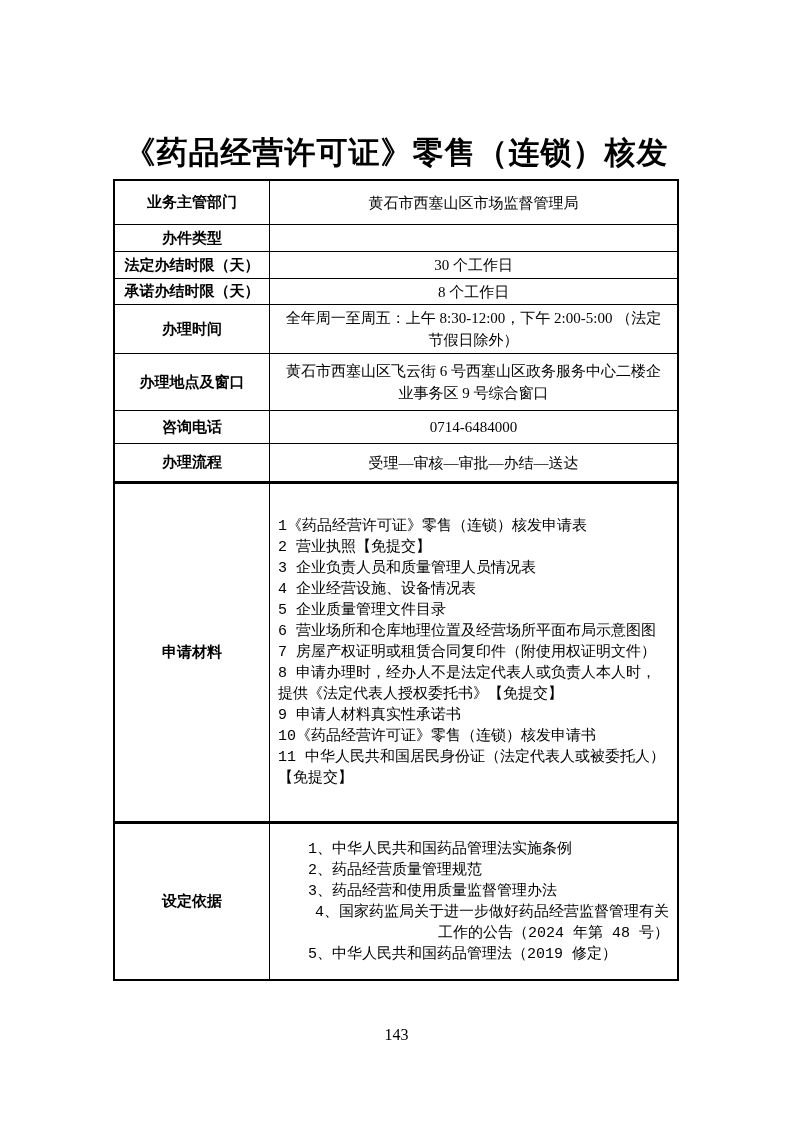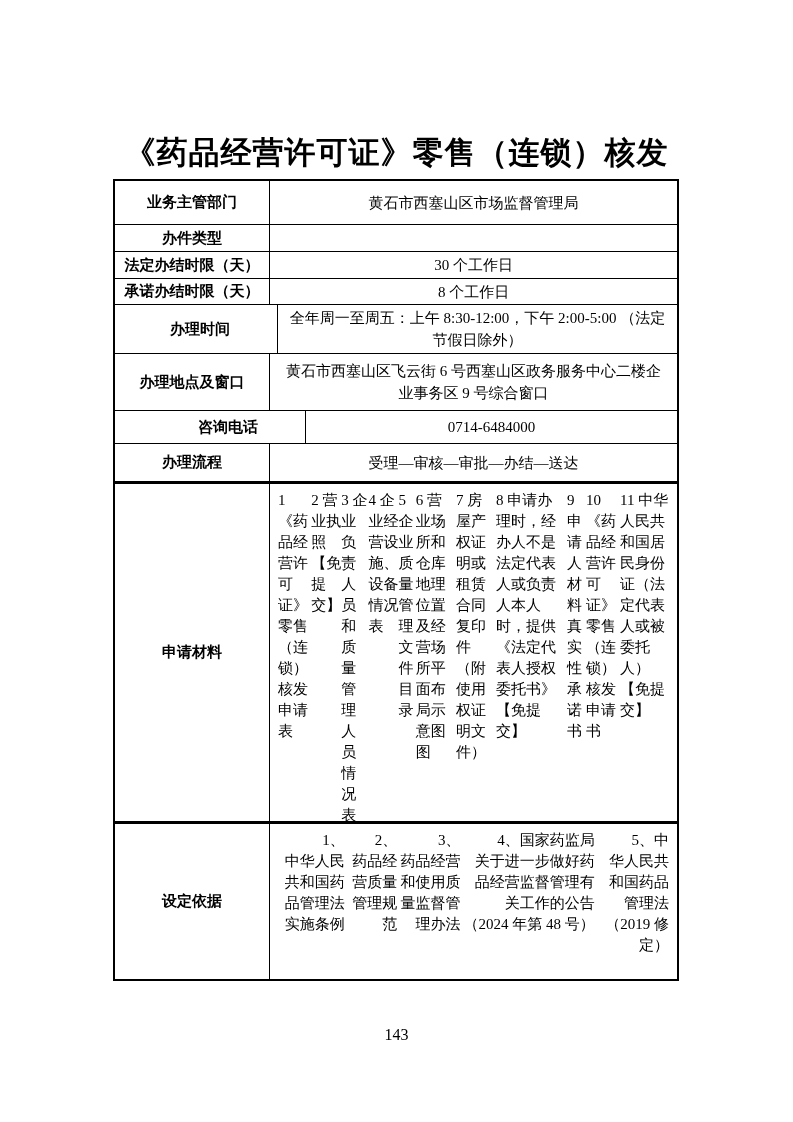--- a/index.html
+++ b/index.html
@@ -64,42 +64,43 @@
   }
   .cell.value {
     flex: 1;
     font-family: "Liberation Serif", serif;
     font-size: 15px;
     text-align: center;
     padding: 3px 10px;
     line-height: 22px;
   }
   .cell.value.list-cell {
-    flex-direction: row;
+    flex-direction: column;
     align-items: flex-start;
     justify-content: center;
     text-align: left;
     padding: 6px 8px;
+    font-family: Liberation Mono, monospace;
   }
   .mat-line {
     line-height: 21px;
     font-size: 15px;
   }
   .law-line {
     line-height: 21px;
     font-size: 15px;
     text-indent: 2em;
     text-align: right;
   }
   .h44  { height: 44px; }
   .h27  { height: 27px; }
   .h26  { height: 26px; }
-  .h49  { height: 49px; padding-left: 8px; }
+  .h49  { height: 49px; }
   .h57  { height: 57px; }
-  .h33  { height: 33px; padding-left: 36px; }
+  .h33  { height: 33px; }
   .h40  { height: 40px; }
   .h340 { height: 340px; }
   .h155 { height: 155px; }
   .pageno {
     position: absolute;
     top: 1026px;
     left: 0;
     width: 100%;
     text-align: center;
     font-family: Liberation Serif, serif;

